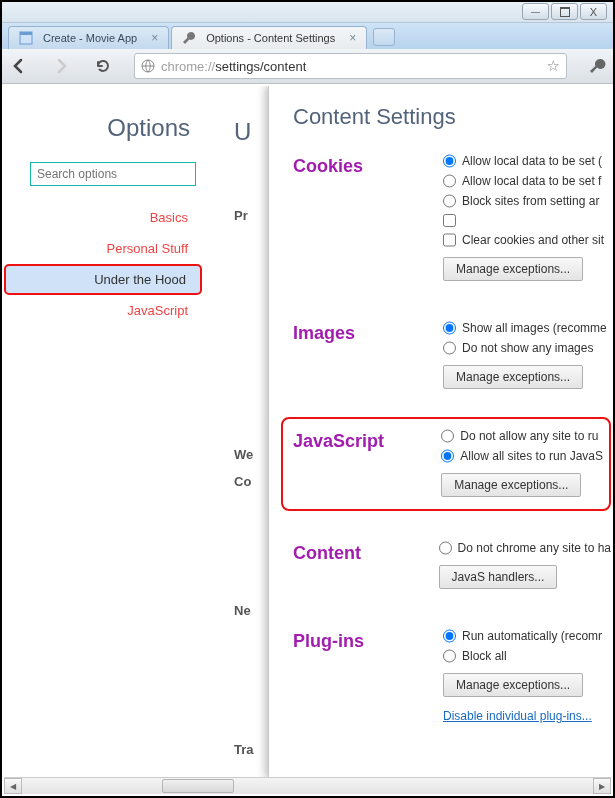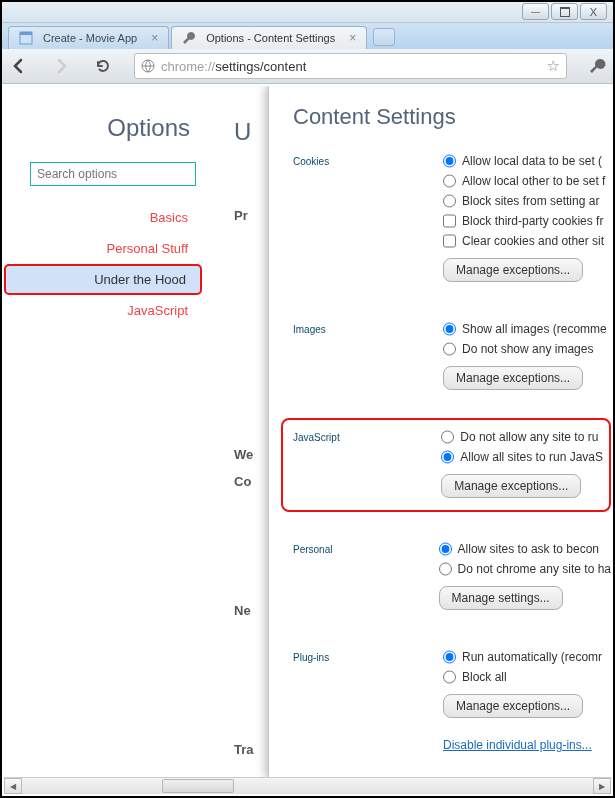--- a/index.html
+++ b/index.html
@@ -31,25 +31,25 @@
 .opts-title{font-size:24px;color:#53637a;margin:10px 14px 20px 0}
 .search-opts{width:152px;height:22px;border:1px solid #14b8a6;padding:0 6px;font-size:12px;color:#999;margin-right:8px;margin-bottom:16px}
 .nav-item{display:block;color:#ef4444;font-size:13px;padding:8px 16px 8px 0;text-decoration:none}
 .nav-item.active{background:#cfe2f7;color:#333;border:2px solid #e11;border-radius:5px;padding:6px 14px 6px 0;margin-right:2px}
 .opts-main{flex:1;padding:24px 10px 0 20px;color:#333}
 .section-title-bg{font-size:24px;color:#53637a;margin:8px 0 20px}
 .sec-label{font-size:13px;font-weight:bold;color:#555;margin:12px 0}
 .popup{position:absolute;left:264px;top:0;right:0;bottom:0;background:#fff;border-left:1px solid #c8c8c8;box-shadow:-3px 0 8px rgba(0,0,0,0.25);padding:18px 0 0 24px;overflow:hidden}
 .popup h1{font-size:22px;color:#53637a;font-weight:normal;margin:0 0 24px}
 .cs-section{display:flex;margin-bottom:40px}
-.cs-label{width:150px;font-weight:normal;font-size:10px;color:#0c4a6e;padding-top:2px}
+.cs-label{width:150px;font-weight:bold;font-size:18px;color:#a21caf;padding-top:2px}
 .cs-options{flex:1}
 .opt-row{display:flex;gap:6px;margin-bottom:6px;white-space:nowrap;color:#333;font-size:12px}
 .opt-row input{margin:0}
-.btn{display:inline-block;border:1px solid #aeaeae;background:linear-gradient(#f8f8f8,#e4e4e4);padding:4px 12px;font-size:12px;color:#333;border-radius:8px;margin-top:4px}
+.btn{display:inline-block;border:1px solid #aeaeae;background:linear-gradient(#f8f8f8,#e4e4e4);padding:4px 12px;font-size:12px;color:#333;border-radius:2px;margin-top:4px}
 .link{color:#1a6bbf;text-decoration:underline;font-size:12px}
 .js-highlight{border:2px solid #e11;border-radius:8px;padding:10px 6px 12px 10px;margin:-12px 0 30px -12px;display:flex}
 .hscroll{position:absolute;left:2px;right:2px;bottom:2px;height:16px;background:linear-gradient(#f4f4f4,#e4e4e4);border-top:1px solid #ccc;display:flex;align-items:center}
 .hscroll .arrow{width:16px;height:14px;border:1px solid #bbb;background:linear-gradient(#f8f8f8,#e0e0e0);display:flex;align-items:center;justify-content:center;font-size:8px;color:#666}
 .hscroll .track{flex:1;height:14px;position:relative}
 .hscroll .thumb{position:absolute;left:140px;width:70px;height:12px;top:0;border:1px solid #b5b5b5;border-radius:2px;background:linear-gradient(#f0f0f0,#d8d8d8)}
 svg{display:block}
 </style>
 </head>
 <body>
@@ -155,29 +155,28 @@
 
     <div class="cs-section">
       <div class="cs-label">Cookies</div>
       <div class="cs-options">
         <label class="opt-row">
             <input type="radio" checked="" style="">
             <span>Allow local data to be set (</span>
           </label>
         <label class="opt-row">
             <input type="radio" style="">
-            <span>Allow local other to be set f</span>
+            <span>Allow local data to be set f</span>
           </label>
         <label class="opt-row">
             <input type="radio" style="">
             <span>Block sites from setting ar</span>
           </label>
         <label class="opt-row">
             <input type="checkbox" style="">
-            <span>Block third-party cookies fr</span>
           </label>
         <label class="opt-row">
             <input type="checkbox" style="">
             <span>Clear cookies and other sit</span>
           </label>
         <span class="btn">Manage exceptions...</span>
       </div>
     </div>
 
     <div class="cs-section">
@@ -204,47 +203,43 @@
           </label>
         <label class="opt-row">
             <input type="radio" checked="" style="">
             <span>Allow all sites to run JavaS</span>
           </label>
         <span class="btn">Manage exceptions...</span>
       </div>
     </div>
 
     <div class="cs-section">
-      <div class="cs-label">Personal</div>
-      <div class="cs-options">
-        <label class="opt-row">
-            <input type="radio" checked="" style="">
-            <span>Allow sites to ask to becon</span>
-          </label>
+      <div class="cs-label">Content</div>
+      <div class="cs-options">
         <label class="opt-row">
             <input type="radio" style="">
             <span>Do not chrome any site to ha</span>
           </label>
-        <span class="btn">Manage settings...</span>
+        <span class="btn">JavaS handlers...</span>
       </div>
     </div>
 
     <div class="cs-section">
       <div class="cs-label">Plug-ins</div>
       <div class="cs-options">
         <label class="opt-row">
             <input type="radio" checked="" style="">
             <span>Run automatically (recomr</span>
           </label>
         <label class="opt-row">
             <input type="radio" style="">
             <span>Block all</span>
           </label>
         <span class="btn">Manage exceptions...</span>
-        <div style="margin-top:20px"><a class="link">Disable individual plug-ins...</a></div>
+        <div style="margin-top:12px"><a class="link">Disable individual plug-ins...</a></div>
       </div>
     </div>
   </div>
 </div>
 
 <div class="hscroll">
   <div class="arrow">◀</div>
   <div class="track">
       <div class="thumb"></div>
     </div>

